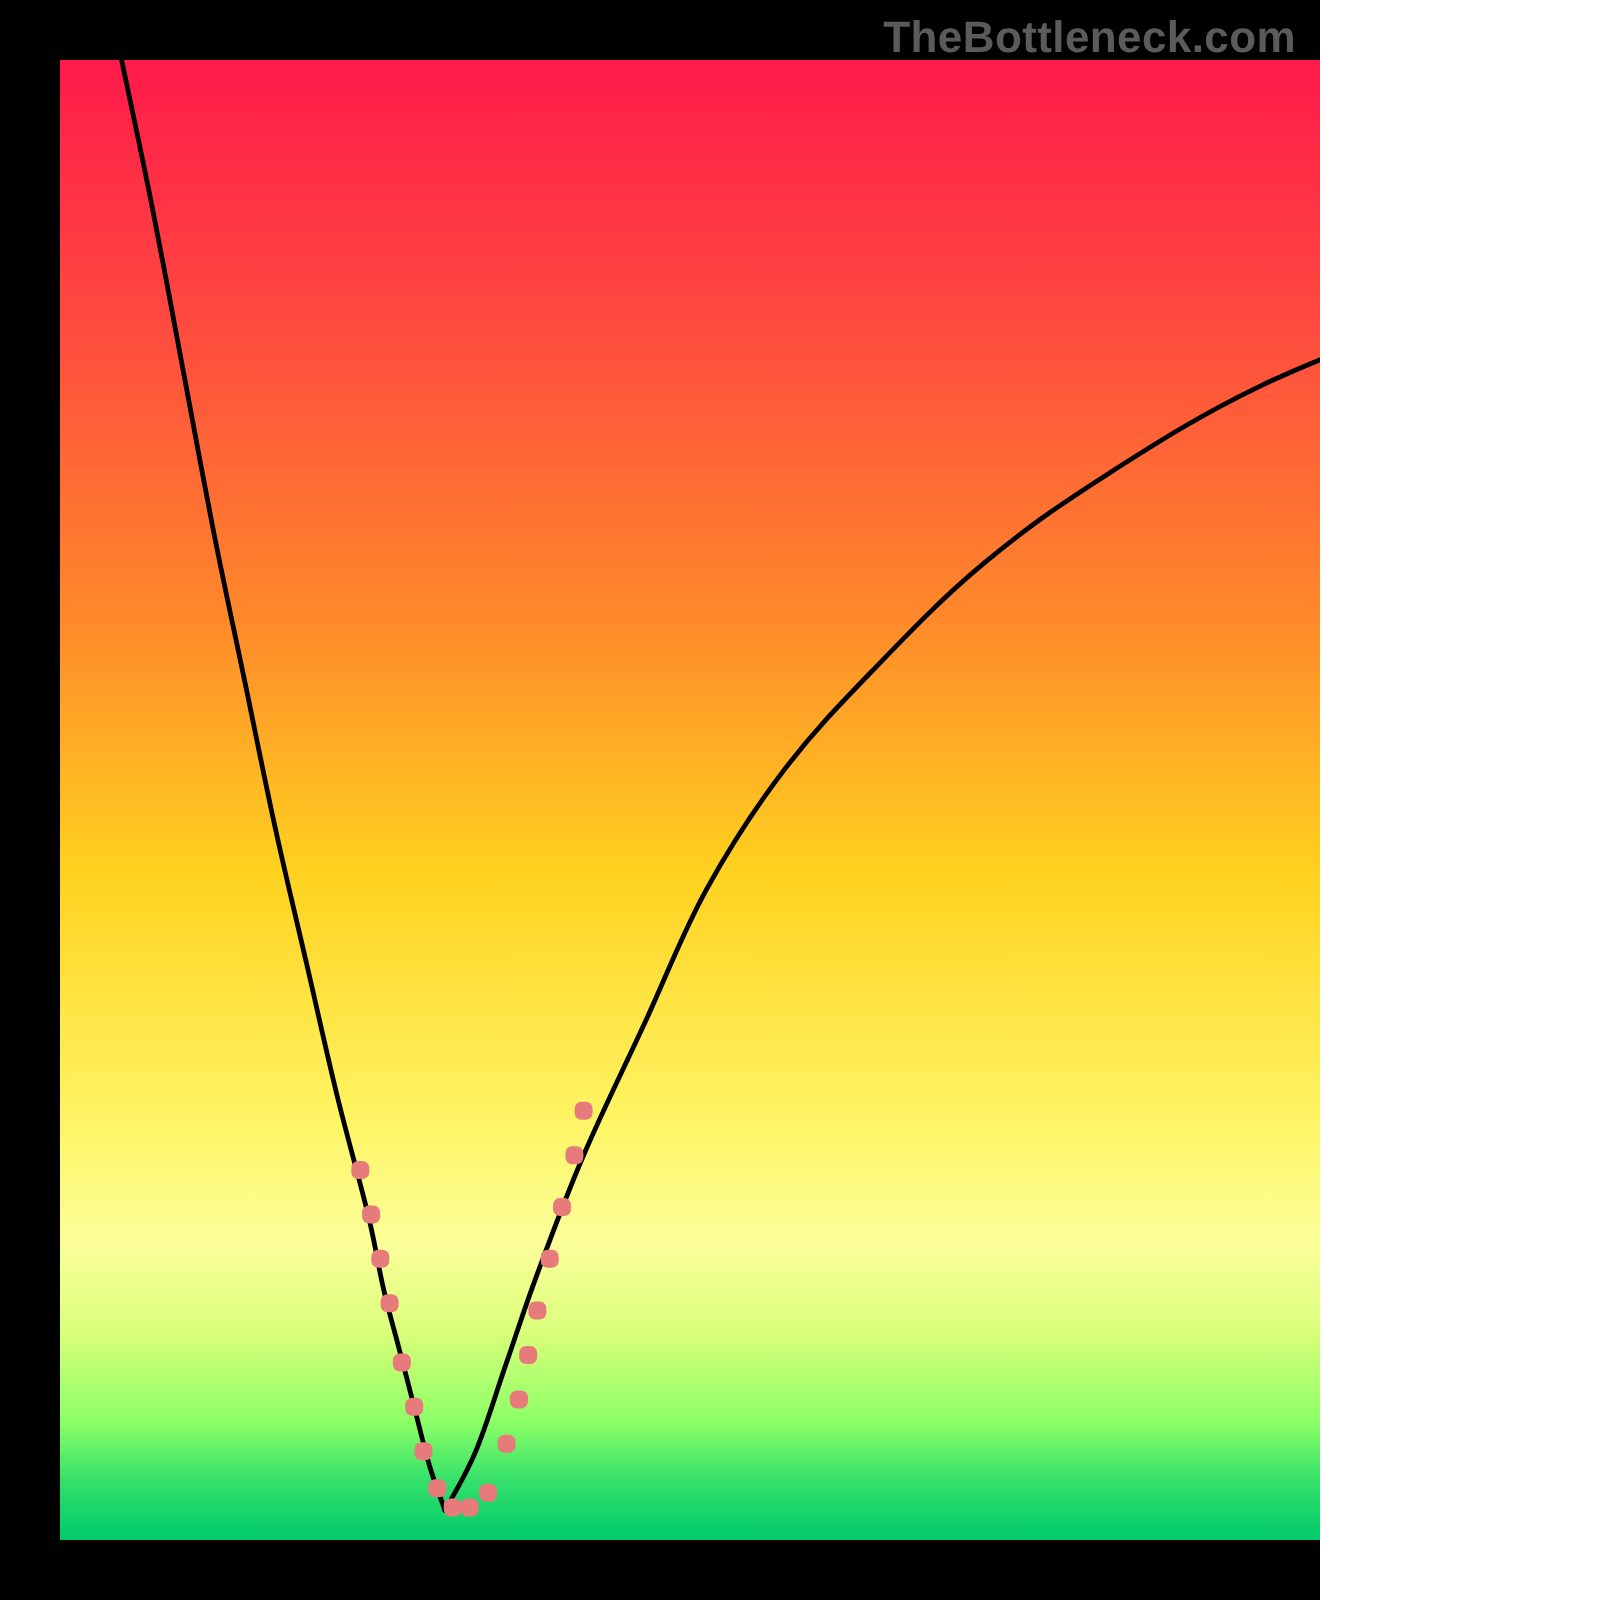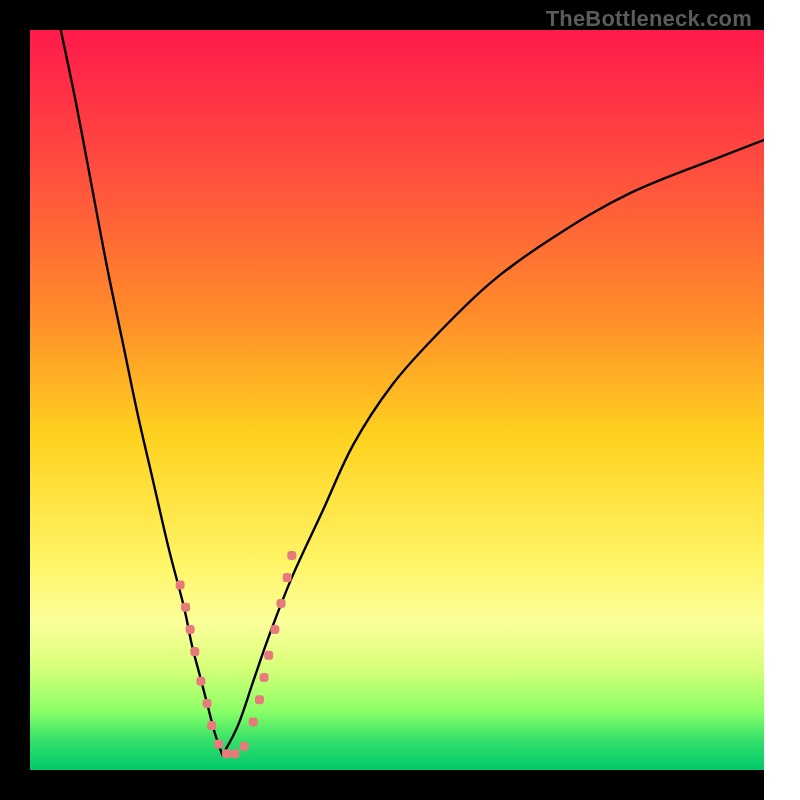--- a/index.html
+++ b/index.html
@@ -3,21 +3,21 @@
 <meta charset="utf-8">
 <style>
   body {
     margin: 0;
     padding: 0;
     background: #ffffff;
     font-family: Arial, Helvetica, sans-serif;
   }
   .stage {
     position: relative;
-    width: 764px;
+    width: 660px;
     height: 800px;
     overflow: hidden;
   }
   .watermark {
     position: absolute;
     top: 6px;
     right: 12px;
     font-size: 22px;
     font-weight: 600;
     color: #5b5b5b;

